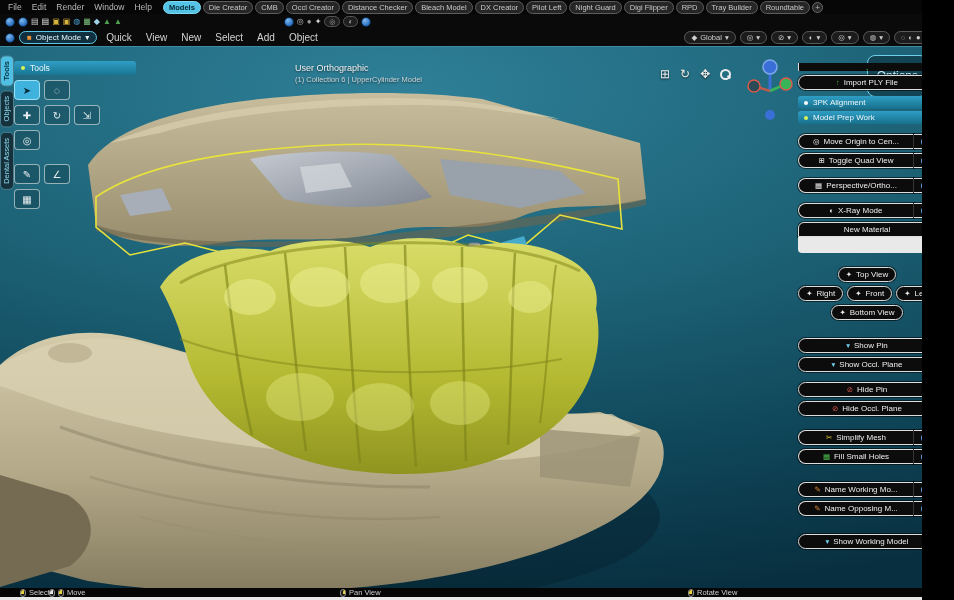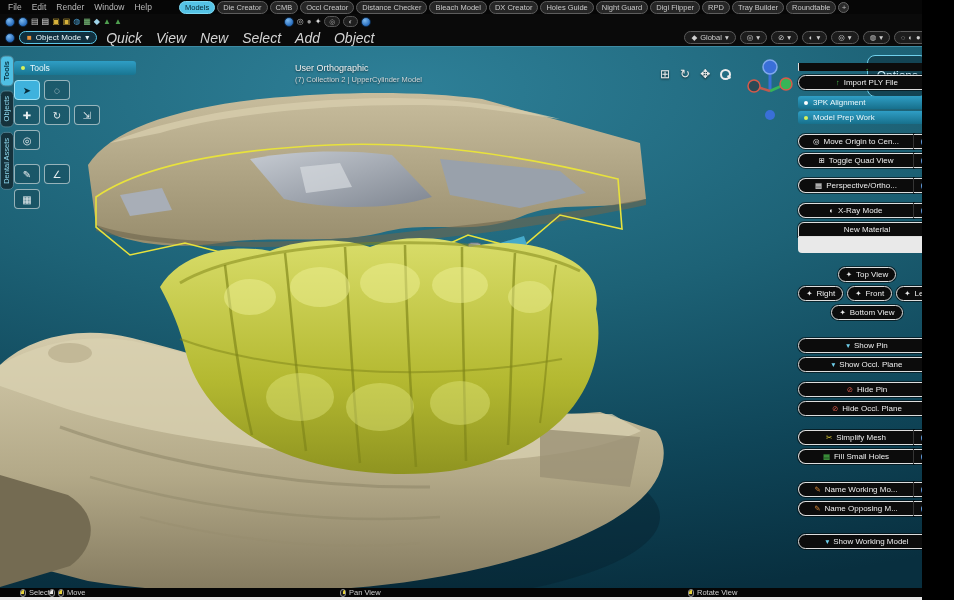--- a/index.html
+++ b/index.html
@@ -7,40 +7,40 @@
   .root { position:relative; width:922px; height:600px; overflow:hidden;
           font-family:"Liberation Sans", sans-serif; background:#a21caf; }
 
   
   .menubar { position:absolute; top:0; left:0; width:954px; height:14px;
              background:#060606; display:flex; align-items:center; padding:0 3px; white-space:nowrap; }
   .menu-item { color:#b9b9b9; font-size:8.5px; padding:0 5px; cursor:default; }
   .wtabs { display:flex; align-items:center; gap:2px; margin-left:6px; overflow:hidden; }
   .wtab { font-size:7.5px; color:#c9c9c9; background:#262626; border:1px solid #5d5d5d;
           border-radius:7px; padding:1px 5px; line-height:9px; }
-  .wtab.active { background:#55c3e6; border-color:#7fd9f2; color:#032530; font-weight:normal;margin-left:16px; }
+  .wtab.active { background:#55c3e6; border-color:#7fd9f2; color:#032530; font-weight:bold; }
   .wtab-add { width:11px; height:11px; border-radius:50%; background:#2a2a2a; border:1px solid #666;
               color:#bbb; font-size:8px; line-height:9px; text-align:center; }
 
   .iconbar { position:absolute; top:14px; left:0; width:954px; height:15px; background:#0a0a0a;
              display:flex; align-items:center; gap:3px; padding:0 5px; white-space:nowrap; }
   .bluedot { width:10px; height:10px; border-radius:50%;
              background:radial-gradient(circle at 35% 30%, #7db9ee, #2a6fc0 70%); border:1px solid #0d2c4e; }
   .micon { font-size:8px; line-height:10px; }
   .mid-gap { width:36px; }
   .mini-pill { background:#1f1f1f; border:1px solid #565656; border-radius:6px; color:#aaa;
                font-size:7px; padding:0 4px; line-height:9px; }
   .stats { margin-left:auto; color:#c9c9c9; font-size:7.5px; padding-right:4px; }
 
   .modebar { position:absolute; top:29px; left:0; width:954px; height:17px; background:#0a0a0a;
              display:flex; align-items:center; gap:4px; padding:0 5px; white-space:nowrap; }
   .mode-pill { display:flex; align-items:center; gap:4px; background:#10303f; border:1px solid #5ac6e8;
                border-radius:8px; padding:1px 7px; color:#e8f6fb; font-size:8px; }
   .mode-cube { color:#e8923a; font-size:8px; }
-  .mode-menu { color:#d4d4d4; font-size:14px; padding:0 5px;font-style:italic; }
+  .mode-menu { color:#d4d4d4; font-size:10px; padding:0 5px; }
   .right-pills { margin-left:auto; display:flex; align-items:center; gap:4px; }
   .rpill { display:flex; align-items:center; gap:3px; background:#1c1c1c; border:1px solid #5a5a5a;
            border-radius:8px; color:#cfcfcf; font-size:7.5px; padding:1px 6px; line-height:9px; }
 
   
   .viewport { position:absolute; top:46px; left:0; width:954px; height:542px;
               background:radial-gradient(130% 95% at 42% 8%, #2e8098 0%, #1d6276 42%, #0f4558 74%, #082f3f 100%);
               border-top:1px solid #3e8ba3; overflow:hidden; }
   .scene { position:absolute; left:0; top:0; }
 
@@ -128,21 +128,21 @@
     <span class="menu-item">Window</span>
     <span class="menu-item">Help</span>
     <div class="wtabs">
       <span class="wtab active">Models</span>
       <span class="wtab">Die Creator</span>
       <span class="wtab">CMB</span>
       <span class="wtab">Occl Creator</span>
       <span class="wtab">Distance Checker</span>
       <span class="wtab">Bleach Model</span>
       <span class="wtab">DX Creator</span>
-      <span class="wtab">Holes Guide</span>
+      <span class="wtab">Pilot Left</span>
       <span class="wtab">Night Guard</span>
       <span class="wtab">Digi Flipper</span>
       <span class="wtab">RPD</span>
       <span class="wtab">Tray Builder</span>
       <span class="wtab">Roundtable</span>
       <span class="wtab-add">+</span>
     </div>
   </div>
 
   <div class="iconbar">
@@ -280,21 +280,21 @@
       <ellipse cx="320" cy="240" rx="30" ry="20" fill="#eef094" opacity=".5"></ellipse>
       <ellipse cx="390" cy="236" rx="30" ry="20" fill="#eef094" opacity=".5"></ellipse>
       <ellipse cx="460" cy="238" rx="28" ry="18" fill="#eef094" opacity=".5"></ellipse>
       <ellipse cx="530" cy="250" rx="22" ry="16" fill="#eef094" opacity=".45"></ellipse>
       <ellipse cx="300" cy="350" rx="34" ry="24" fill="#e6ea84" opacity=".4"></ellipse>
       <ellipse cx="380" cy="360" rx="34" ry="24" fill="#e6ea84" opacity=".4"></ellipse>
       <ellipse cx="460" cy="356" rx="30" ry="22" fill="#e6ea84" opacity=".4"></ellipse>
     </svg>
 
     <div class="vp-head">User Orthographic</div>
-    <div class="vp-sub">(7) Collection 2 | UpperCylinder Model</div>
+    <div class="vp-sub">(1) Collection 6 | UpperCylinder Model</div>
 
     <div class="ltabs">
       <span class="vtab active">Tools</span>
       <span class="vtab">Objects</span>
       <span class="vtab">Dental Assets</span>
     </div>
 
     <div class="tools-panel">
       <div class="tools-head">
         <span class="tdot"></span>

